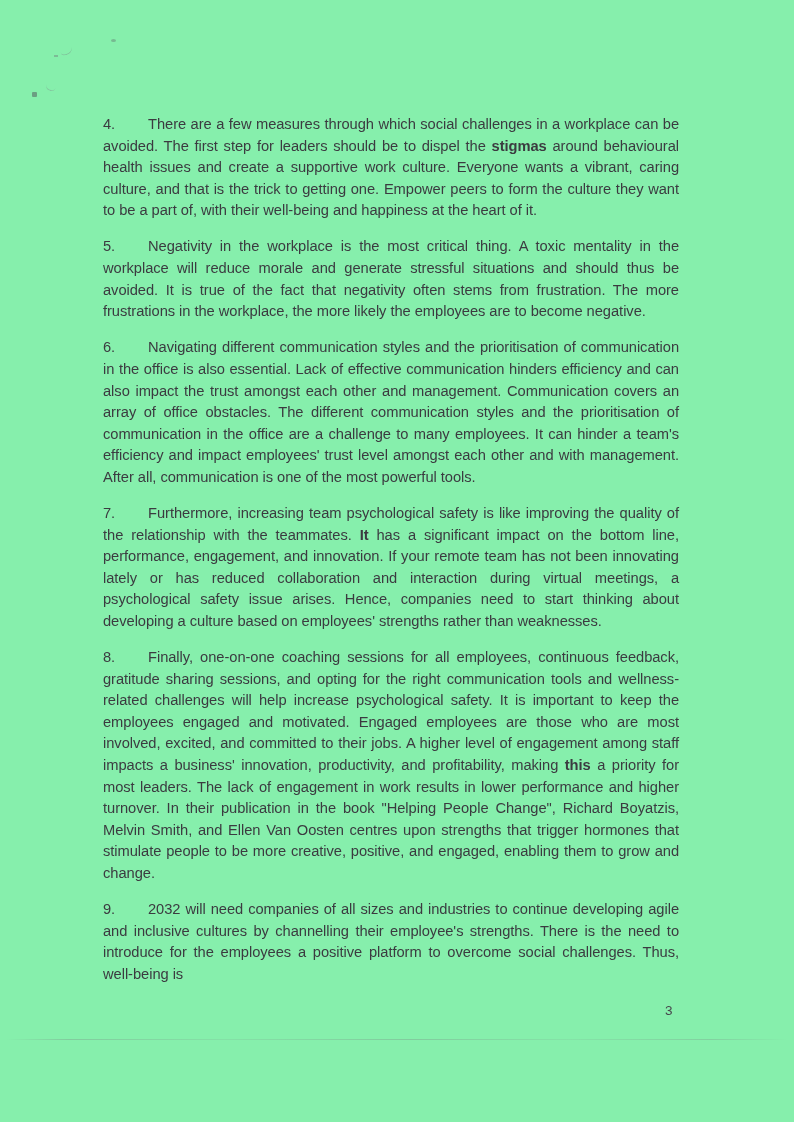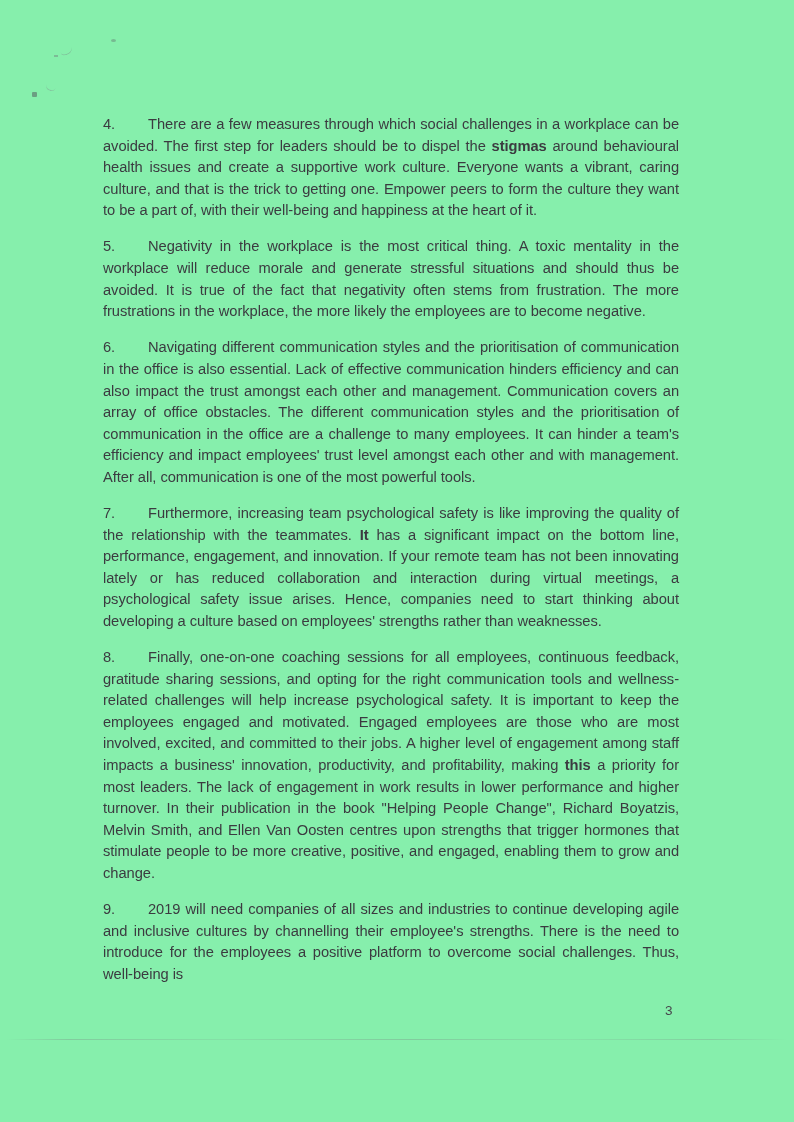--- a/index.html
+++ b/index.html
@@ -97,21 +97,21 @@
 
     <p class="para">
       <span class="num">7.</span><span>Furthermore, increasing team psychological safety is like improving the quality of the relationship with the teammates. </span><span class="seg-bu">It</span><span> has a significant impact on the bottom line, performance, engagement, and innovation. If your remote team has not been innovating lately or has reduced collaboration and interaction during virtual meetings, a psychological safety issue arises. Hence, companies need to start thinking about developing a culture based on employees' strengths rather than weaknesses.</span>
     </p>
 
     <p class="para">
       <span class="num">8.</span><span>Finally, one-on-one coaching sessions for all employees, continuous feedback, gratitude sharing sessions, and opting for the right communication tools and wellness-related challenges will help increase psychological safety. It is important to keep the employees engaged and motivated. Engaged employees are those who are most involved, excited, and committed to their jobs. A higher level of engagement among staff impacts a business' innovation, productivity, and profitability, making </span><span class="seg-bu">this</span><span> a priority for most leaders. The lack of engagement in work results in lower performance and higher turnover. In their publication in the book "Helping People Change", Richard Boyatzis, Melvin Smith, and Ellen Van Oosten centres upon strengths that trigger hormones that stimulate people to be more creative, positive, and engaged, enabling them to grow and change.</span>
     </p>
 
     <p class="para">
-      <span class="num">9.</span><span>2019 will need companies of all sizes and industries to continue developing agile and inclusive cultures by channelling their employee's strengths. There is the need to introduce for the employees a positive platform to overcome social challenges. Thus, well-being is</span>
+      <span class="num">9.</span><span>2032 will need companies of all sizes and industries to continue developing agile and inclusive cultures by channelling their employee's strengths. There is the need to introduce for the employees a positive platform to overcome social challenges. Thus, well-being is</span>
     </p>
 
   </main>
 
   <div class="page-number">3</div>
 
   <div class="scan-line"></div>
 
 </div>
 

